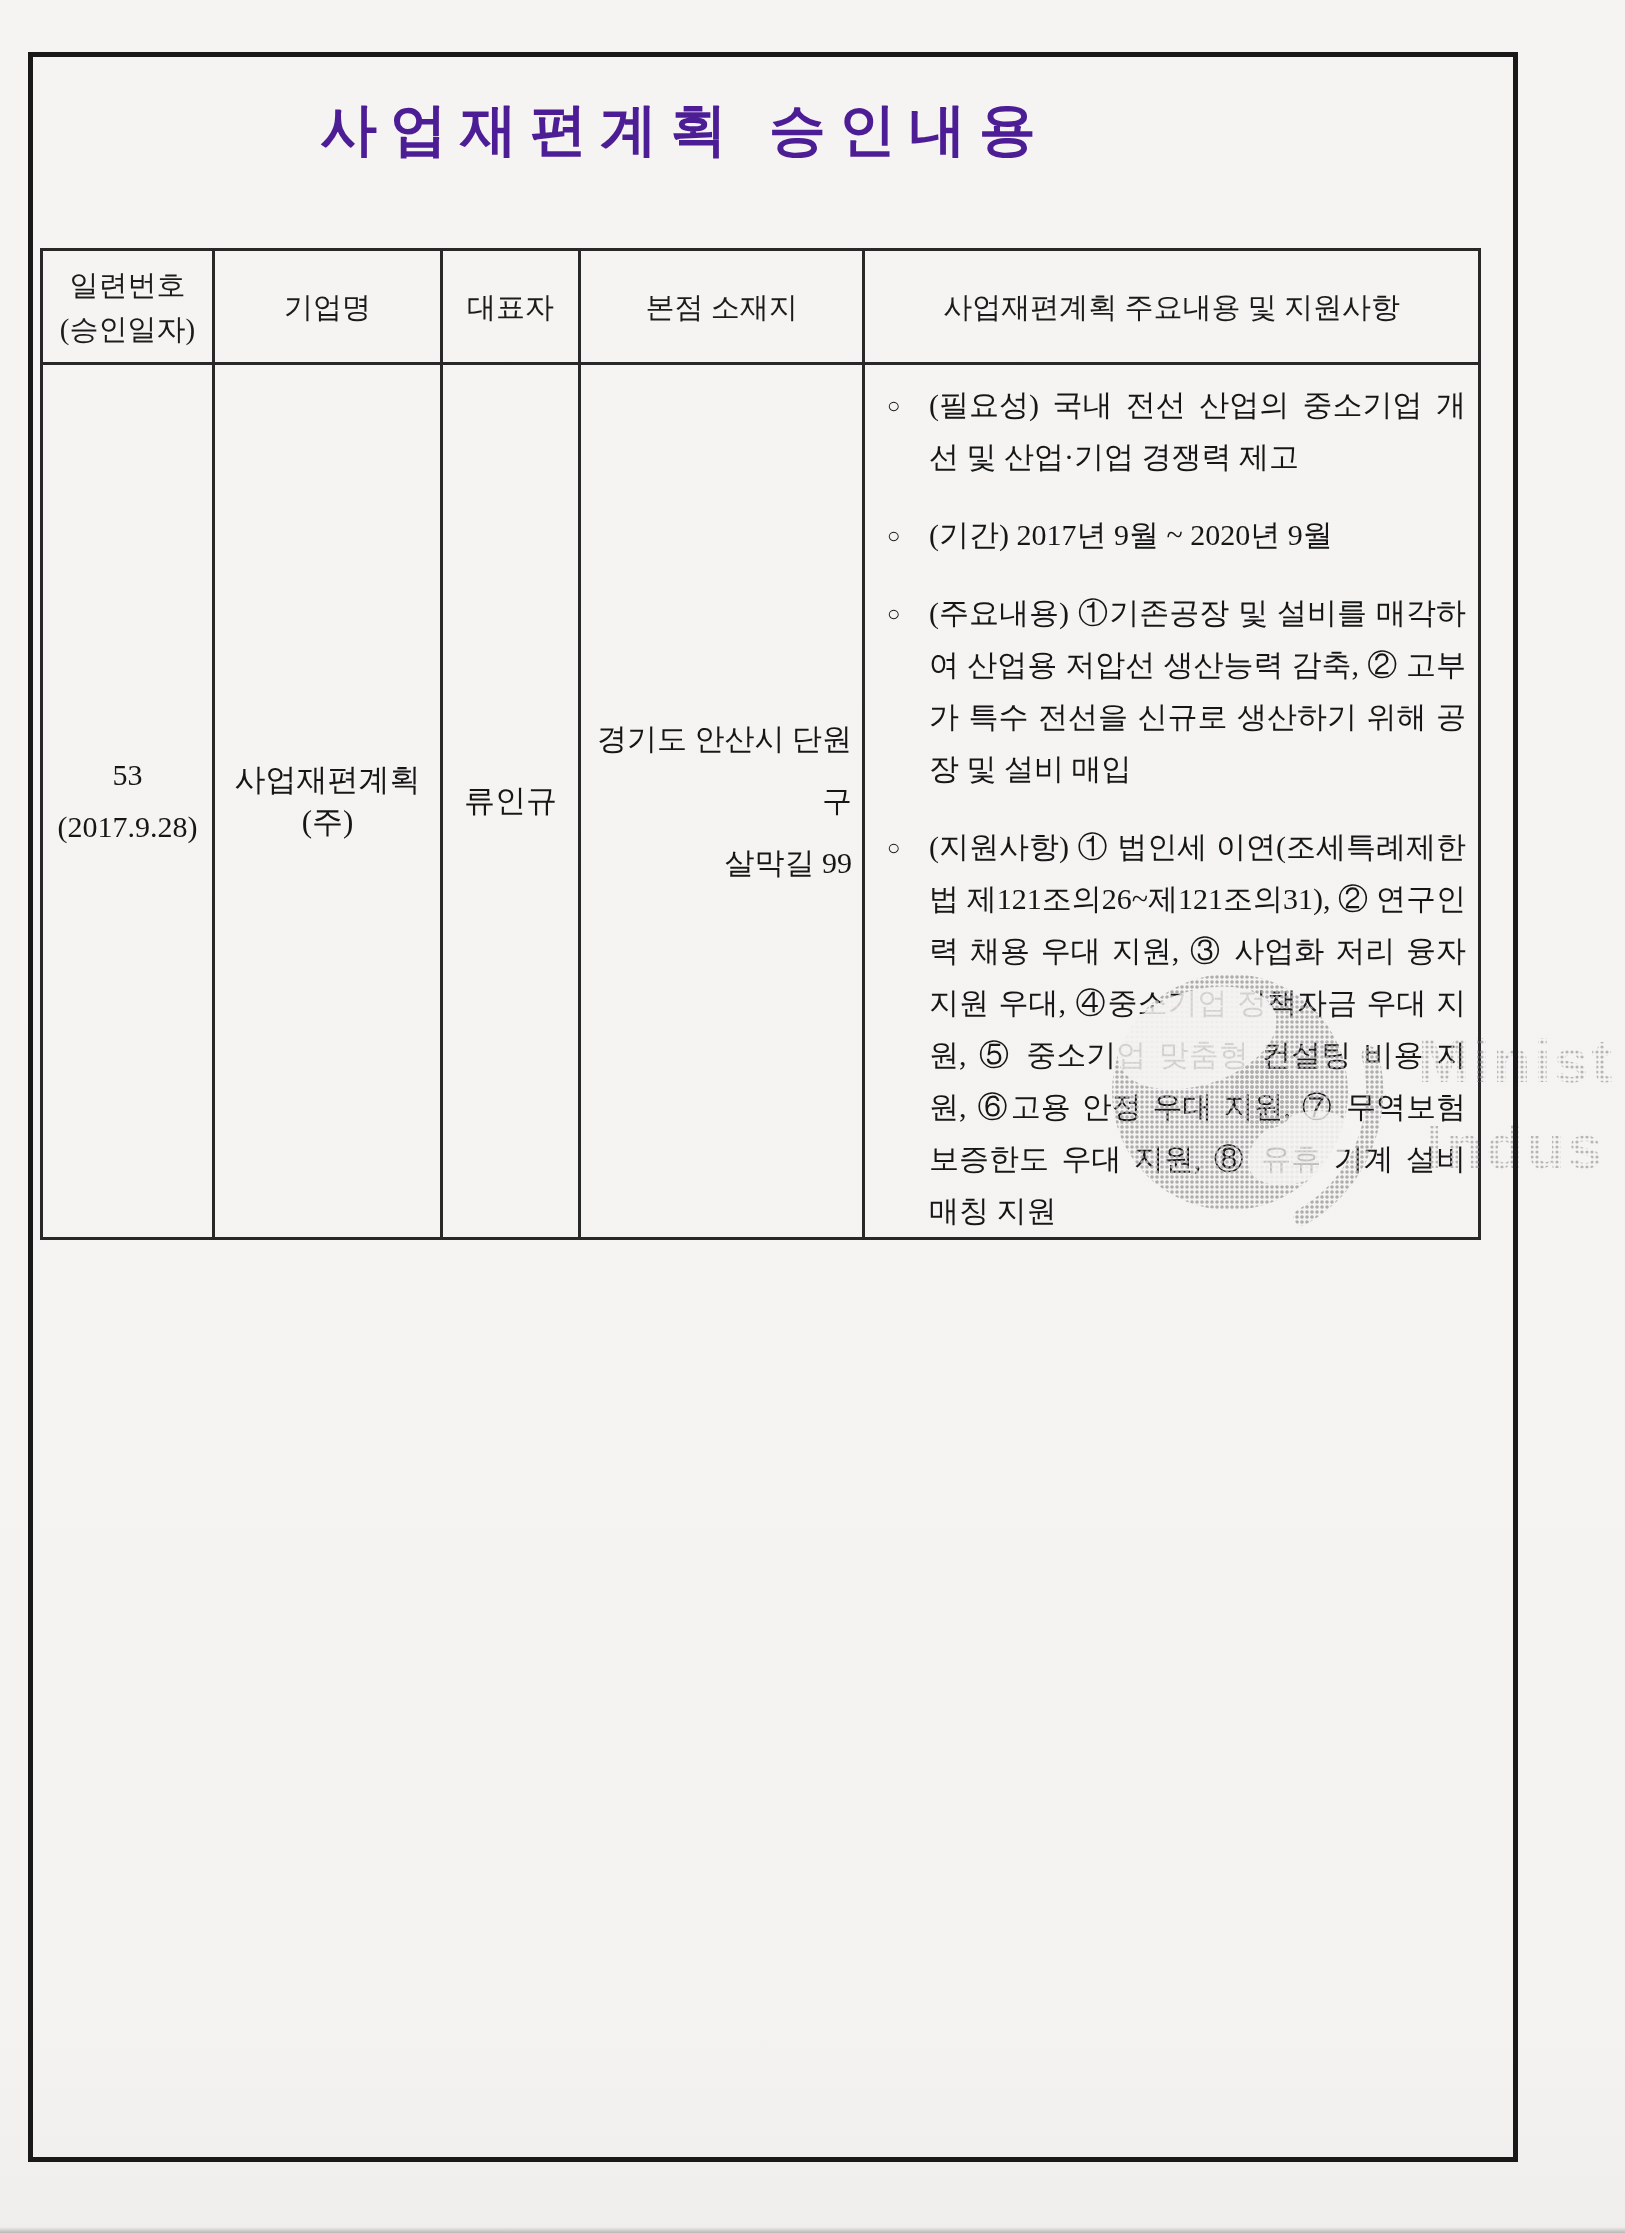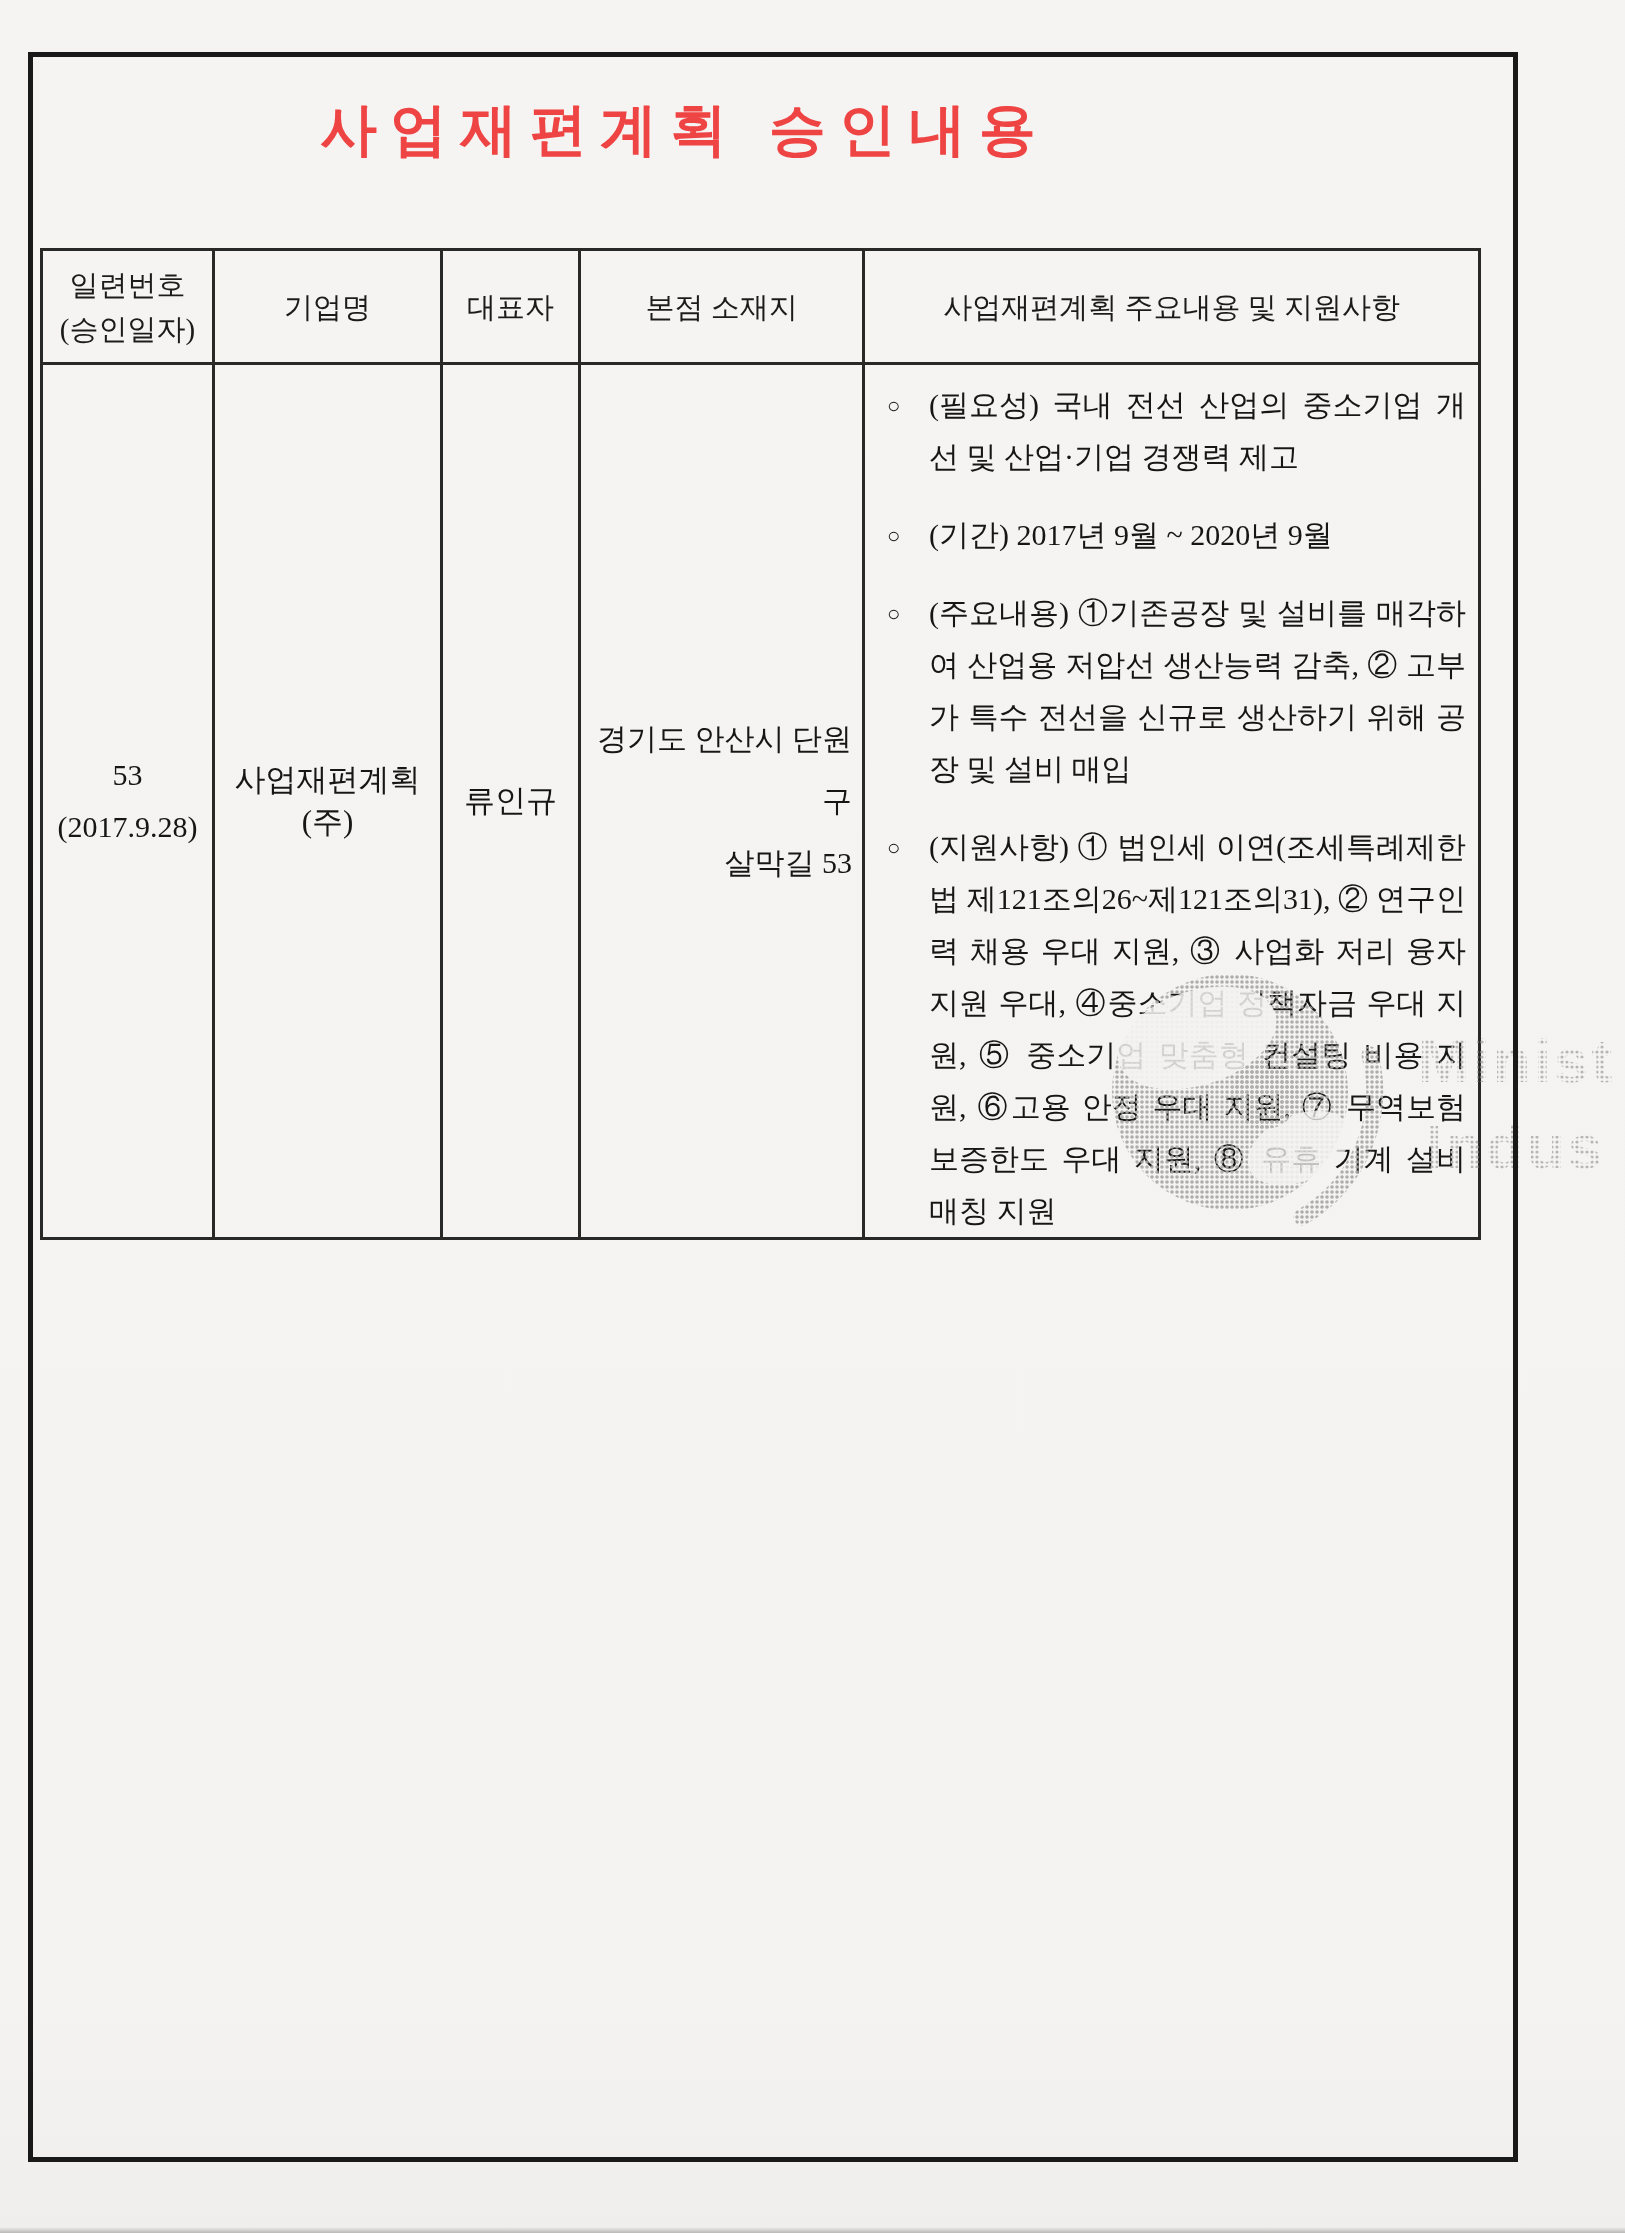--- a/index.html
+++ b/index.html
@@ -17,21 +17,21 @@
     position:absolute;left:28px;top:52px;width:1490px;height:2110px;
     border:5px solid #191919;box-sizing:border-box;
     z-index:3;pointer-events:none;
   }
 
   
   .doc-title{
     position:absolute;left:320px;top:92px;z-index:1;
     font-family:"Liberation Sans", sans-serif;
     font-weight:800;font-size:57px;letter-spacing:13px;
-    color:#ef4444;white-space:nowrap;
+    color:#4c1d95;white-space:nowrap;
   }
 
   
   .doc-table{
     position:absolute;left:40px;top:248px;z-index:1;
     border-collapse:collapse;table-layout:fixed;
     background:transparent;
   }
   .doc-table th,.doc-table td{
     border:3px solid #282828;
@@ -105,21 +105,21 @@
   </tr>
   <tr class="data-row">
     <td class="cell-center serial-cell">
       <div>53</div>
       <div>(2017.9.28)</div>
     </td>
     <td class="cell-center">사업재편계획(주)</td>
     <td class="cell-center">류인규</td>
     <td class="addr-cell">
       <div>경기도 안산시 단원구</div>
-      <div>살막길 53</div>
+      <div>살막길 99</div>
     </td>
     <td class="details-cell">
       <div id="details-list">
             <div class="bullet"><span class="marker">○</span><span>(필요성) 국내 전선 산업의 중소기업 개선 및 산업·기업 경쟁력 제고</span></div>
             <div class="bullet"><span class="marker">○</span><span>(기간) 2017년 9월  ~  2020년 9월</span></div>
             <div class="bullet"><span class="marker">○</span><span>(주요내용) ①기존공장 및 설비를 매각하여 산업용 저압선 생산능력 감축, ② 고부가 특수 전선을 신규로 생산하기 위해 공장 및 설비 매입</span></div>
             <div class="bullet"><span class="marker">○</span><span>(지원사항) ① 법인세 이연(조세특례제한법 제121조의26~제121조의31), ② 연구인력 채용 우대 지원, ③ 사업화 저리 융자지원 우대, ④중소기업 정책자금 우대 지원, ⑤ 중소기업 맞춤형 컨설팅 비용 지원, ⑥고용 안정 우대 지원, ⑦ 무역보험 보증한도 우대 지원, ⑧ 유휴 기계 설비 매칭 지원</span></div>
           </div>
     </td>
   </tr>

